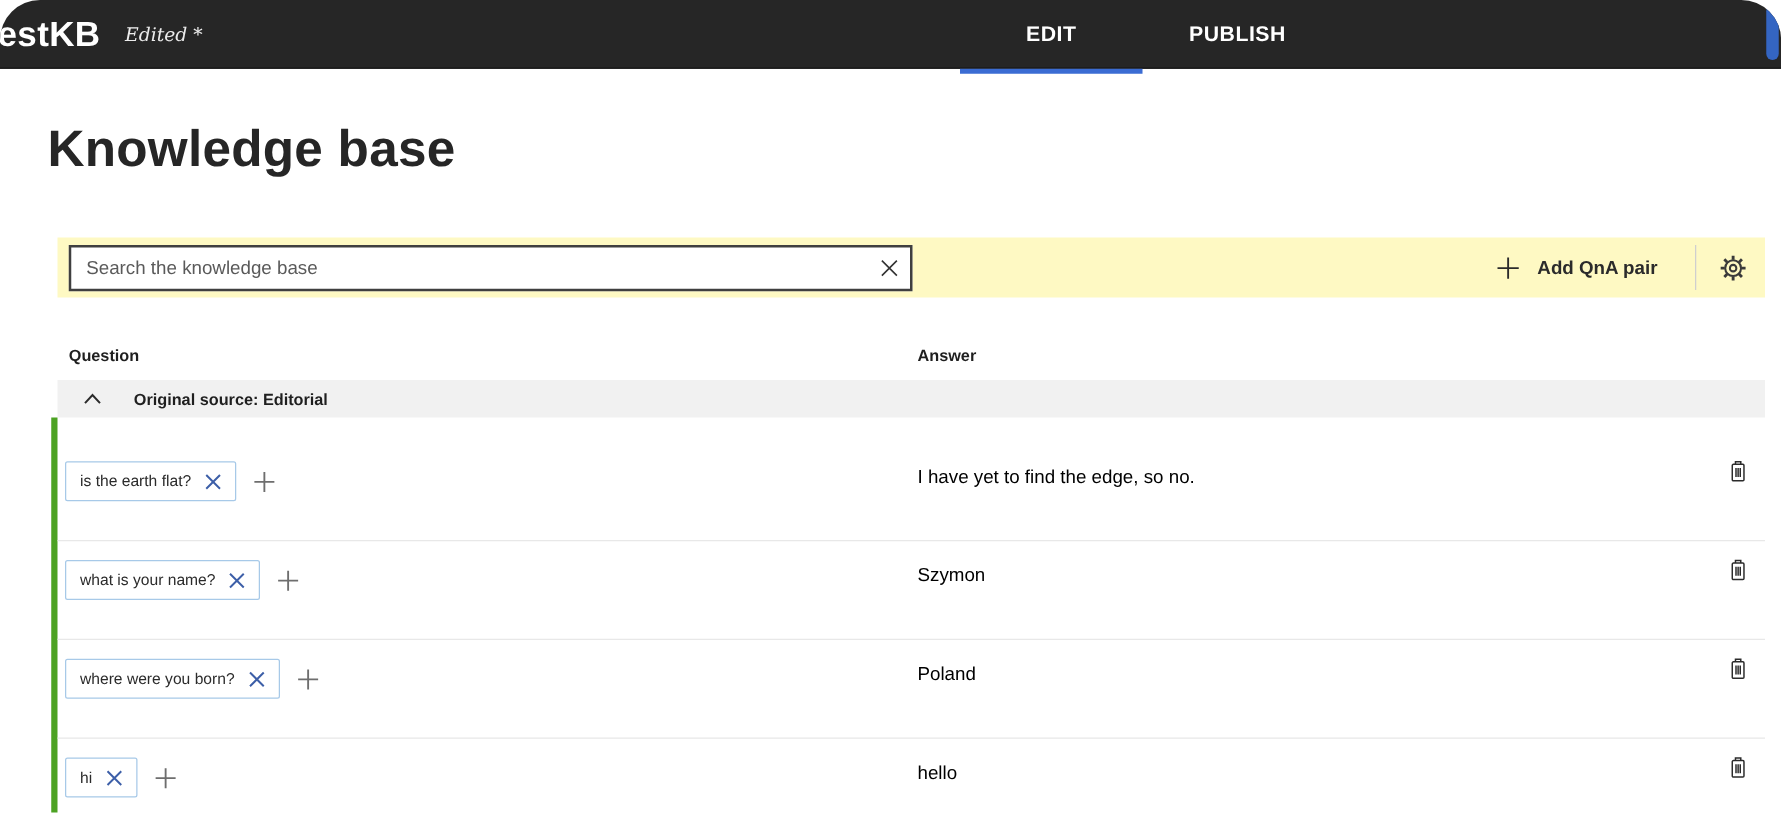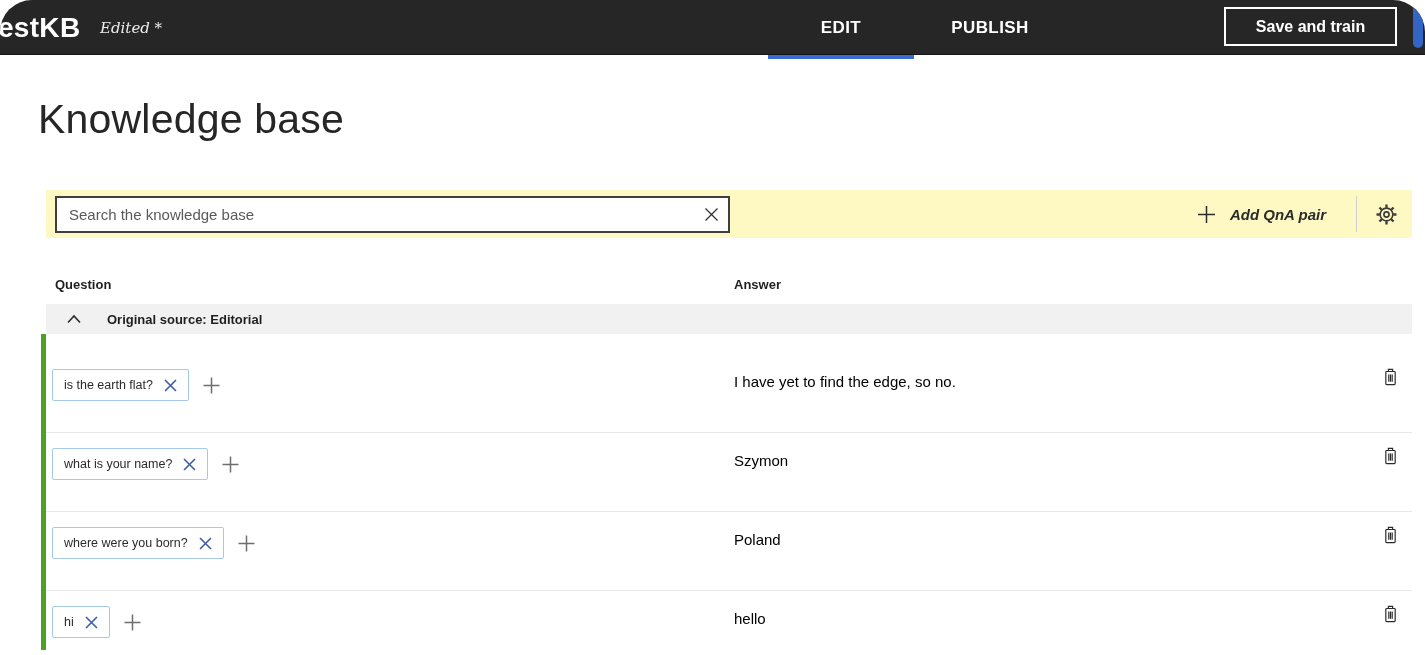--- a/index.html
+++ b/index.html
@@ -38,21 +38,21 @@
     font-size:16px; font-weight:600; font-family:inherit;
     display:flex; align-items:center; justify-content:center; cursor:pointer;
   }
   .scroll-thumb {
     position:absolute; right:2px; top:4px; width:10px; height:44px;
     background:#3465c2; border-radius:5px;
   }
 
   
   .page-title {
-    position:absolute; left:38px; top:96px; font-size:41px; font-weight:400;
+    position:absolute; left:38px; top:96px; font-size:41px; font-weight:700;
     color:#262626; letter-spacing:0.2px;
   }
 
   
   .toolbar {
     position:absolute; left:46px; top:190px; width:1366px; height:48px; background:#fef9c3;
   }
   .search-box {
     position:absolute; left:9px; top:6px; width:675px; height:37px;
     background:#fff; border:2px solid #3f3f3f; display:flex; align-items:center;
@@ -64,21 +64,21 @@
   .search-box input::placeholder { color:#5a5a5a; opacity:1; }
   .clear-btn {
     width:34px; height:100%; display:flex; align-items:center; justify-content:center;
     background:none; border:none; cursor:pointer;
   }
   .toolbar-right {
     position:absolute; right:12px; top:0; height:48px; display:flex; align-items:center;
   }
   .add-qna {
     display:flex; align-items:center; gap:14px; background:none; border:none;
-    cursor:pointer; font-family:inherit; padding:0 10px;font-style:italic;
+    cursor:pointer; font-family:inherit; padding:0 10px;
   }
   .add-qna-label { font-size:15px; font-weight:600; color:#2b2b2b; }
   .v-divider { width:1px; height:36px; background:#cfcfcf; margin:0 16px 0 20px; }
   .gear-btn { background:none; border:none; cursor:pointer; display:flex; align-items:center; padding:2px; }
 
   
   .col-header { position:absolute; top:277px; font-size:13px; font-weight:700; color:#1f1f1f; }
   .col-q { left:55px; }
   .col-a { left:734px; }
 
@@ -110,21 +110,20 @@
 
 <div class="screen">
 
   <div class="topbar">
     <div class="kb-title">estKB</div>
     <div class="edited">Edited *</div>
 
     <div class="nav-tab tab-edit">EDIT</div>
     <div class="nav-tab tab-publish">PUBLISH</div>
 
-    <button class="save-btn">Save and train</button>
     <div class="scroll-thumb"></div>
   </div>
   <div class="tab-underline"></div>
 
   <h1 class="page-title">Knowledge base</h1>
 
   <div class="toolbar">
     <div class="search-box">
       <input type="text" placeholder="Search the knowledge base" style="">
       <button class="clear-btn">

